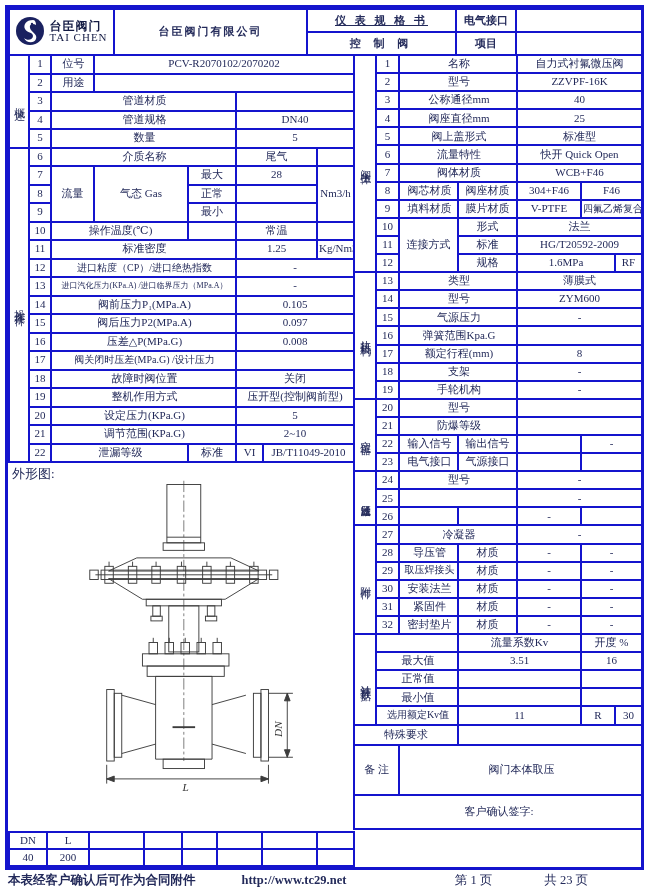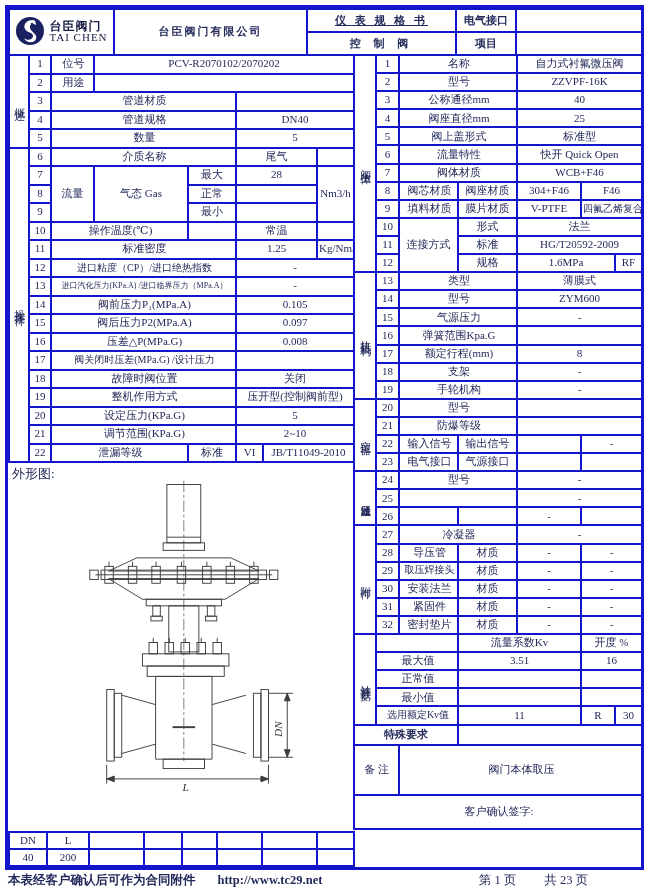--- a/index.html
+++ b/index.html
@@ -31,21 +31,21 @@
   .hlab{font-size:11px;font-weight:bold;color:var(--ink-dark);}
   
   #main{display:flex;flex:1;min-height:0;}
   #left-panel{width:345px;display:flex;flex-direction:column;}
   #right-panel{width:288px;}
   #draw-box{flex:1;position:relative;overflow:hidden;}
   #draw-title{position:absolute;left:4px;top:2px;font-size:13px;}
   #draw-box svg{display:block;margin:14px auto 0 auto;}
   .dimtxt{font-style:italic;font-size:12px;fill:#333;}
   
-  #footer{position:absolute;left:5px;top:872px;width:639px;display:flex;align-items:center;font-size:12.5px;}
+  #footer{position:absolute;left:5px;top:872px;width:639px;display:flex;align-items:center;font-size:12.5px;gap:24px;}
   #footer .note{margin-left:3px;font-weight:bold;}
   #footer .url{margin-left:22px;font-weight:bold;}
   #footer .pg{margin-left:auto;}
   #footer .tot{margin-left:28px;margin-right:56px;}
 </style>
 </head>
 <body>
 
 <div id="page">
 <div id="frame">
@@ -573,21 +573,21 @@
                 <td colspan="2"></td>
                 <td colspan="2"></td>
               </tr>
         <tr>
                 <td class="lbl md" colspan="2">选用额定Kv值</td>
                 <td colspan="2">11</td>
                 <td>R</td>
                 <td>30</td>
               </tr>
 
-        <tr style="height:20px;font-weight:bold;">
+        <tr style="height:20px;">
           <td colspan="3">特殊要求</td>
           <td colspan="4"></td>
         </tr>
 
         <tr style="height:50px;">
           <td colspan="2">备 注</td>
           <td class="lbl" colspan="5">阀门本体取压</td>
         </tr>
 
         <tr style="height:34px;">

